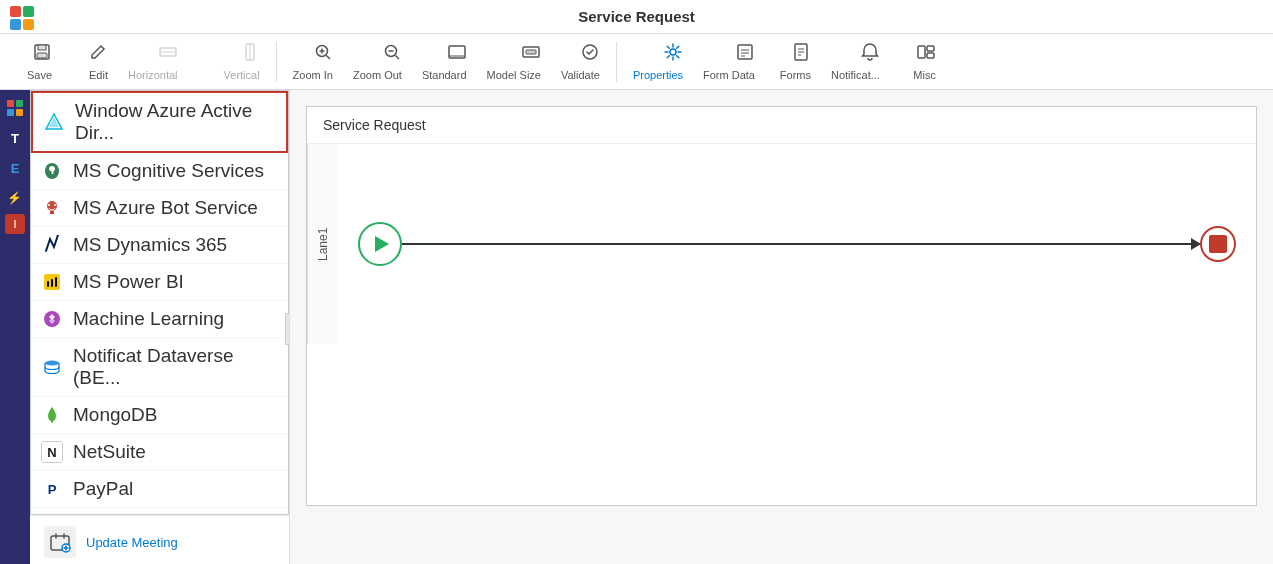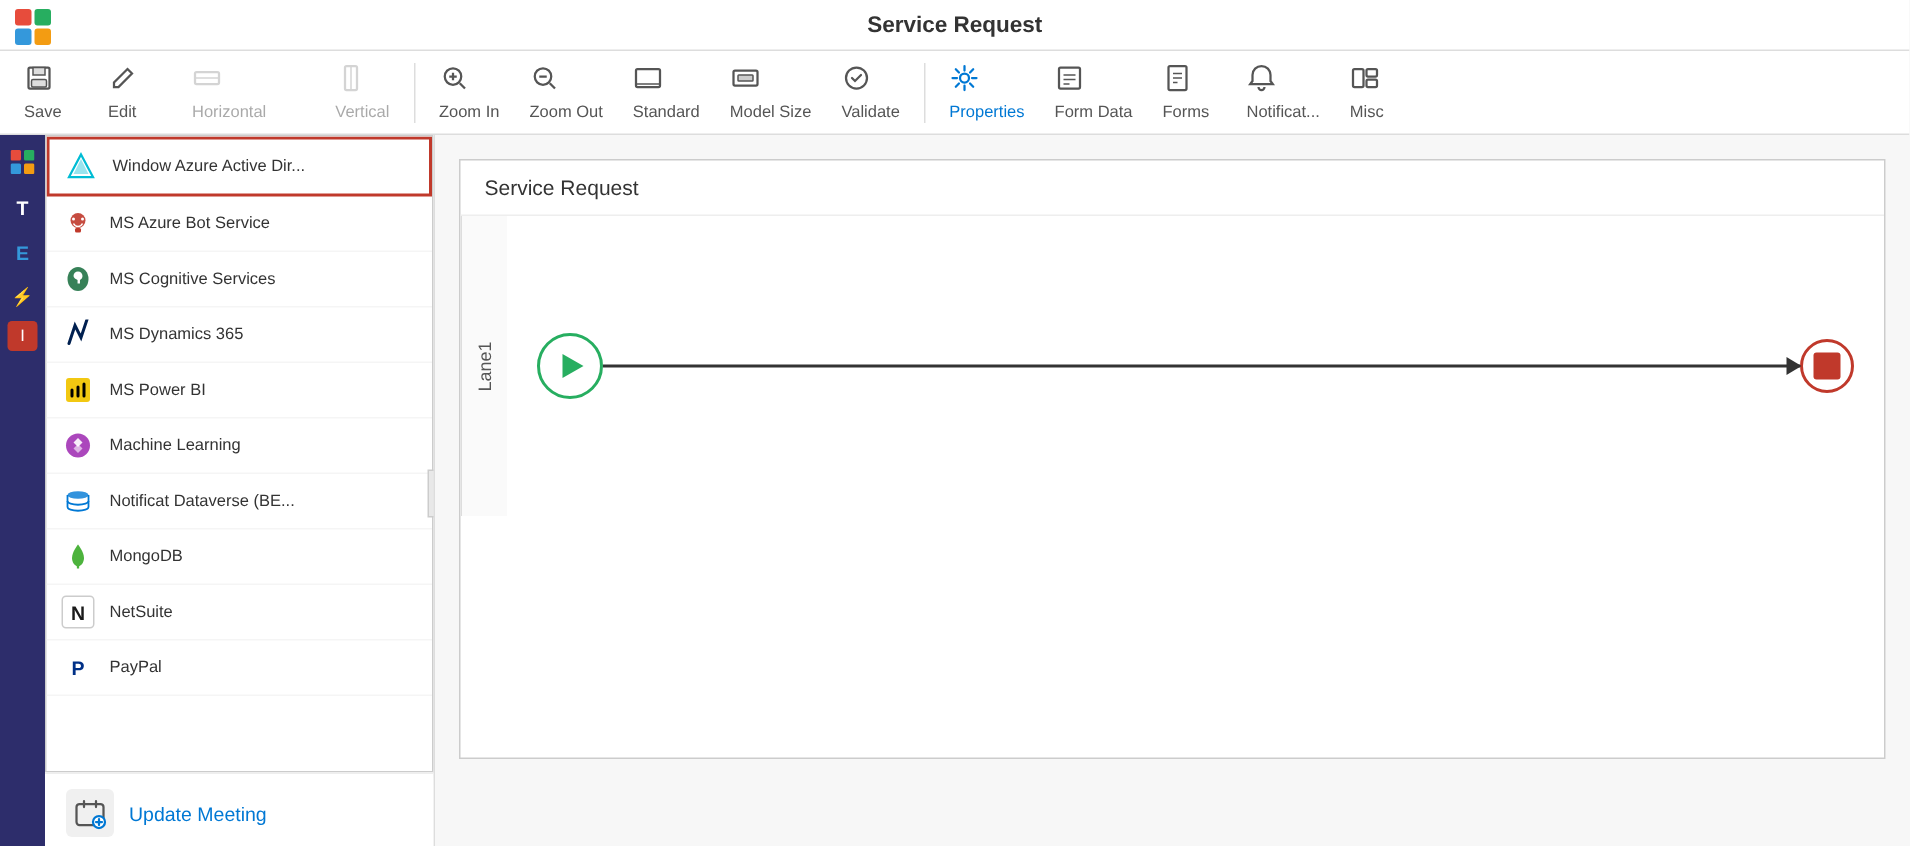--- a/index.html
+++ b/index.html
@@ -36,21 +36,21 @@
       background: #fff;
       border-bottom: 1px solid #ddd;
       display: flex;
       align-items: center;
       padding: 4px 8px;
       gap: 4px;
     }
     .toolbar-item {
       display: flex;
       flex-direction: column;
-      align-items: flex-start;
+      align-items: flex-end;
       padding: 4px 8px;
       cursor: pointer;
       border-radius: 4px;
       min-width: 52px;
       color: #444;
     }
     .toolbar-item.active { color: #0078d4; }
     .toolbar-item .icon { font-size: 18px; margin-bottom: 2px; color: #555; }
     .toolbar-item.active .icon { color: #0078d4; }
     .toolbar-item .label { font-size: 11px; color: #555; }
@@ -120,21 +120,21 @@
       width: 22px;
       height: 22px;
       display: flex;
       align-items: center;
       justify-content: center;
       flex-shrink: 0;
       font-size: 14px;
       border-radius: 3px;
     }
     .dropdown-item .item-label {
-      font-size: 11px;
+      font-size: 19px;
       color: #333;
     }
 
     
     .panel-footer {
       background: #fff;
       border-top: 1px solid #eee;
       padding: 10px 14px;
       display: flex;
       align-items: center;
@@ -456,38 +456,38 @@
               <polygon points="10,2 18,17 2,17" fill="none" stroke="#00bcd4" stroke-width="1.5"></polygon>
               <polygon points="10,5 15,15 5,15" fill="#00bcd4" opacity="0.4"></polygon>
             </svg>
         </span>
         <span class="item-label">Window Azure Active Dir...</span>
       </div>
 
       <div class="dropdown-item">
         <span class="item-icon">
           <svg width="20" height="20" viewBox="0 0 20 20">
+              <ellipse cx="10" cy="10" r="7" r2="8" fill="#217346" opacity="0.9" rx="7" ry="8"></ellipse>
+              <path d="M7 8c0-1.7 1.3-3 3-3s3 1.3 3 3c0 1.2-.7 2.2-1.7 2.7V13H9.7v-2.3C8.7 10.2 7 9.2 7 8z" fill="#fff"></path>
+            </svg>
+        </span>
+        <span class="item-label">MS Cognitive Services</span>
+      </div>
+
+      <div class="dropdown-item">
+        <span class="item-icon">
+          <svg width="20" height="20" viewBox="0 0 20 20">
               <circle cx="10" cy="8" r="5" fill="#c0392b" opacity="0.9"></circle>
               <circle cx="7" cy="7" r="1" fill="#fff"></circle>
               <circle cx="13" cy="7" r="1" fill="#fff"></circle>
               <path d="M7 10s1 2 3 2 3-2 3-2" stroke="#fff" stroke-width="1" fill="none"></path>
               <rect x="8" y="13" width="4" height="3" rx="1" fill="#c0392b"></rect>
             </svg>
         </span>
         <span class="item-label">MS Azure Bot Service</span>
-      </div>
-
-      <div class="dropdown-item">
-        <span class="item-icon">
-          <svg width="20" height="20" viewBox="0 0 20 20">
-              <ellipse cx="10" cy="10" r="7" r2="8" fill="#217346" opacity="0.9" rx="7" ry="8"></ellipse>
-              <path d="M7 8c0-1.7 1.3-3 3-3s3 1.3 3 3c0 1.2-.7 2.2-1.7 2.7V13H9.7v-2.3C8.7 10.2 7 9.2 7 8z" fill="#fff"></path>
-            </svg>
-        </span>
-        <span class="item-label">MS Cognitive Services</span>
       </div>
 
       <div class="dropdown-item">
         <span class="item-icon">
           <svg width="20" height="20" viewBox="0 0 20 20">
               <path d="M4 16L8 4l4 8 4-12" stroke="#002050" stroke-width="2" fill="none" stroke-linecap="round"></path>
             </svg>
         </span>
         <span class="item-label">MS Dynamics 365</span>
       </div>

